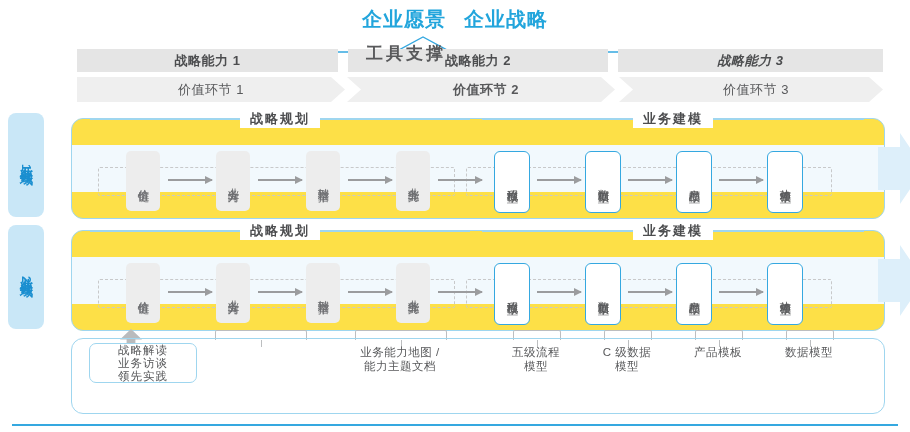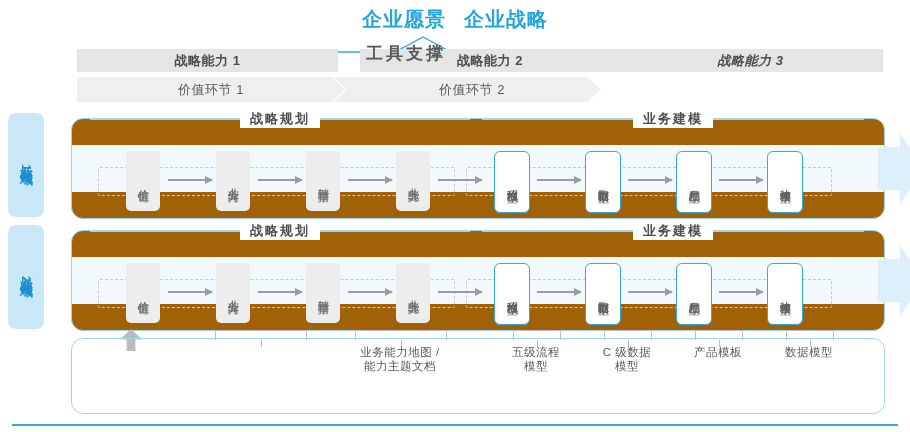--- a/index.html
+++ b/index.html
@@ -28,36 +28,36 @@
 
   
   .cap-bar{
     position:absolute;top:49px;height:23px;
     background:#e5e5e5;
     font-size:13px;font-weight:bold;color:#4c4d4f;
     display:flex;align-items:center;justify-content:center;
     letter-spacing:.5px;
   }
   .cap1{left:77px;width:261px;}
-  .cap2{left:348px;width:260px;margin-left:12px;}
+  .cap2{left:348px;width:260px;}
   .cap3{left:618px;width:265px;font-style:italic;}
 
   
   .chev-wrap{position:absolute;top:77px;left:77px;width:806px;height:25px;text-align:center;}
   .chev{
     position:absolute;top:0;height:25px;
     background:#efefef;
     font-size:13px;color:#58595b;
     display:flex;align-items:center;justify-content:center;
     letter-spacing:.5px;
   }
   .chev1{left:0px;width:268px;
     clip-path:polygon(0 0,254px 0,268px 50%,254px 100%,0 100%);}
-  .chev2{left:256px;width:268px;
-    clip-path:polygon(0 0,254px 0,268px 50%,254px 100%,0 100%,14px 50%);}
+  .chev2{left:270px;width:268px;
+    clip-path:polygon(0 0,254px 0,268px 50%,254px 100%,0 100%,14px 50%);font-weight:bold;}
   .chev3{left:542px;width:264px;
     clip-path:polygon(0 0,250px 0,264px 50%,250px 100%,0 100%,14px 50%);}
   .chev2 .ctxt,.chev3 .ctxt{margin-left:10px;}
 
   
   .domain-tab{
     position:absolute;left:8px;width:36px;
     background:#c9e7f7;border-radius:8px;
     color:#1b8fd0;font-weight:bold;font-size:13px;
     display:flex;align-items:center;justify-content:center;
@@ -65,21 +65,21 @@
     writing-mode:vertical-rl;text-orientation:upright;
   }
   .domain-tab .num{text-orientation:sideways;}
   .dom1{top:113px;height:104px;}
   .dom2{top:225px;height:104px;}
 
   
   .row-box{
     position:absolute;left:71px;width:812px;
     border:1.3px solid #9fd6ef;border-radius:12px;
-    background:#a16207;
+    background:#fde047;
   }
   .row1{top:118px;height:99px;}
   .row2{top:230px;height:99px;}
 
   
   .band{
     position:absolute;left:0;top:26px;width:100%;height:47px;
     background:#f2f9fd;
   }
   
@@ -189,20 +189,23 @@
   <div class="cap-bar cap1">战略能力 1</div>
   <div class="cap-bar cap2">战略能力 2</div>
   <div class="cap-bar cap3">战略能力 3</div>
 
   <div class="chev-wrap">
     <div class="chev chev1">
       <span class="ctxt">价值环节 1</span>
     </div>
     <div class="chev chev2">
       <span class="ctxt">价值环节 2</span>
+    </div>
+    <div class="chev chev3">
+      <span class="ctxt">价值环节 3</span>
     </div>
   </div>
 
   <div class="domain-tab dom1">
     <span>业务领域</span>
       <span class="num">1</span>
   </div>
   <div class="domain-tab dom2">
     <span>业务领域</span>
       <span class="num">2</span>
@@ -296,20 +299,21 @@
     </div>
   <div class="brk" style="left:695px;width:46px">
       <div class="stem"></div>
     </div>
   <div class="brk" style="left:786px;width:46px">
       <div class="stem"></div>
     </div>
 
   <div class="tool-box"></div>
 
+  <div class="tool-chip">战略解读<br>业务访谈<br>领先实践</div>
 
   <div class="tool-lbl" style="left:340px;width:120px">业务能力地图 /<br>能力主题文档</div>
   <div class="tool-lbl" style="left:496px;width:80px">五级流程<br>模型</div>
   <div class="tool-lbl" style="left:587px;width:80px">C 级数据<br>模型</div>
   <div class="tool-lbl" style="left:678px;width:80px">产品模板</div>
   <div class="tool-lbl" style="left:769px;width:80px">数据模型</div>
 
   <div class="tool-title">工具支撑</div>
 
   <div class="bottom-rule"></div>

